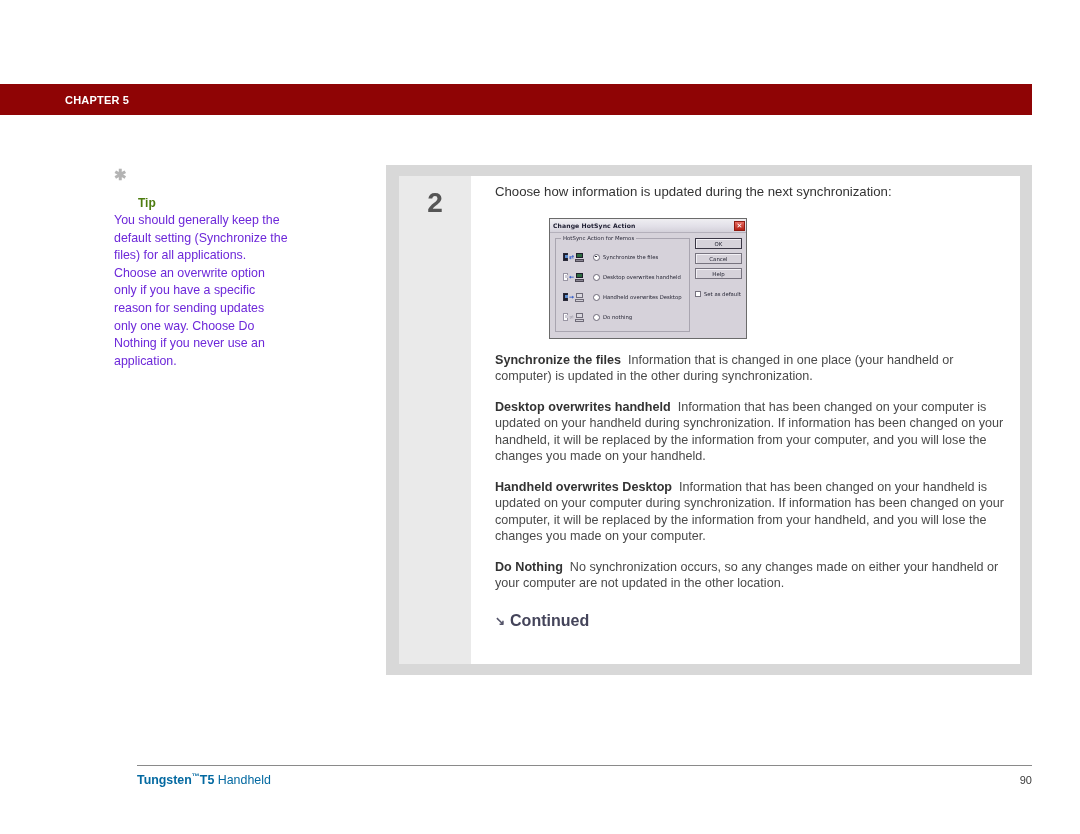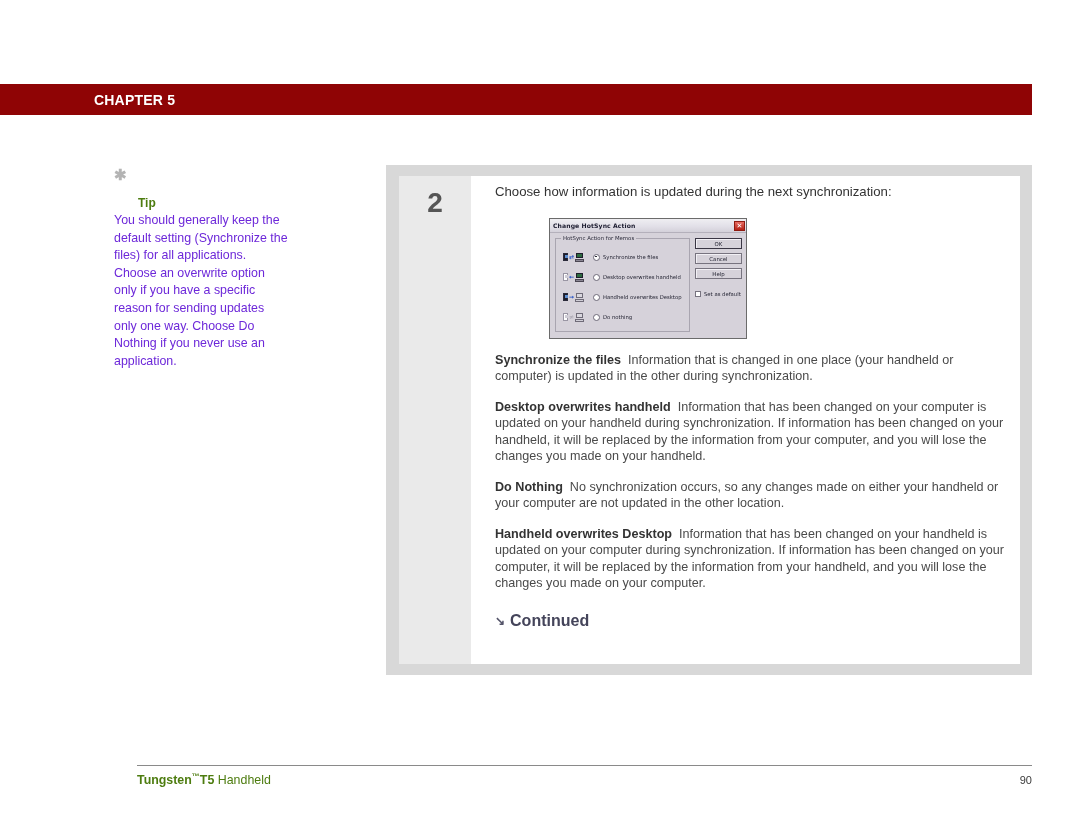--- a/index.html
+++ b/index.html
@@ -22,24 +22,24 @@
     left: 0;
     top: 84px;
     width: 1032px;
     height: 31px;
     background: #8f0405;
     display: flex;
     align-items: center;
   }
   .chapter-label {
     color: #ffffff;
-    font-size: 14px;
+    font-size: 11px;
     font-weight: bold;
     letter-spacing: 0.2px;
-    margin-left: 94px;
+    margin-left: 65px;
     white-space: nowrap;
   }
   .header-title {
     color: #ffffff;
     font-size: 11.5px;
     font-weight: bold;
     letter-spacing: 0.1px;
     white-space: nowrap;
     margin-left: 56px;
   }
@@ -367,21 +367,21 @@
     position: absolute;
     left: 137px;
     top: 772px;
     width: 895px;
     display: flex;
     align-items: baseline;
     justify-content: space-between;
   }
   .footer-left {
     font-size: 12.4px;
-    color: #4d7c0f;
+    color: #0369a1;
   }
   .footer-left b { font-weight: bold; }
   .footer-left .tm {
     font-size: 8px;
     vertical-align: super;
     font-weight: bold;
   }
   .footer-left .light { font-weight: normal; }
   .footer-page {
     font-size: 11px;
@@ -495,24 +495,24 @@
       </div>
 
       <div class="defs">
         <p class="def-p">
           <b>Synchronize the files</b><span>Information that is changed in one place (your handheld or computer) is updated in the other during synchronization.</span>
         </p>
         <p class="def-p">
           <b>Desktop overwrites handheld</b><span>Information that has been changed on your computer is updated on your handheld during synchronization. If information has been changed on your handheld, it will be replaced by the information from your computer, and you will lose the changes you made on your handheld.</span>
         </p>
         <p class="def-p">
-          <b>Do Nothing</b><span>No synchronization occurs, so any changes made on either your handheld or your computer are not updated in the other location.</span>
+          <b>Handheld overwrites Desktop</b><span>Information that has been changed on your handheld is updated on your computer during synchronization. If information has been changed on your computer, it will be replaced by the information from your handheld, and you will lose the changes you made on your computer.</span>
         </p>
         <p class="def-p">
-          <b>Handheld overwrites Desktop</b><span>Information that has been changed on your handheld is updated on your computer during synchronization. If information has been changed on your computer, it will be replaced by the information from your handheld, and you will lose the changes you made on your computer.</span>
+          <b>Do Nothing</b><span>No synchronization occurs, so any changes made on either your handheld or your computer are not updated in the other location.</span>
         </p>
       </div>
 
       <div class="continued">
         <span class="cont-arrow">↘</span>
         <span class="cont-label">Continued</span>
       </div>
 
     </div>
   </div>

